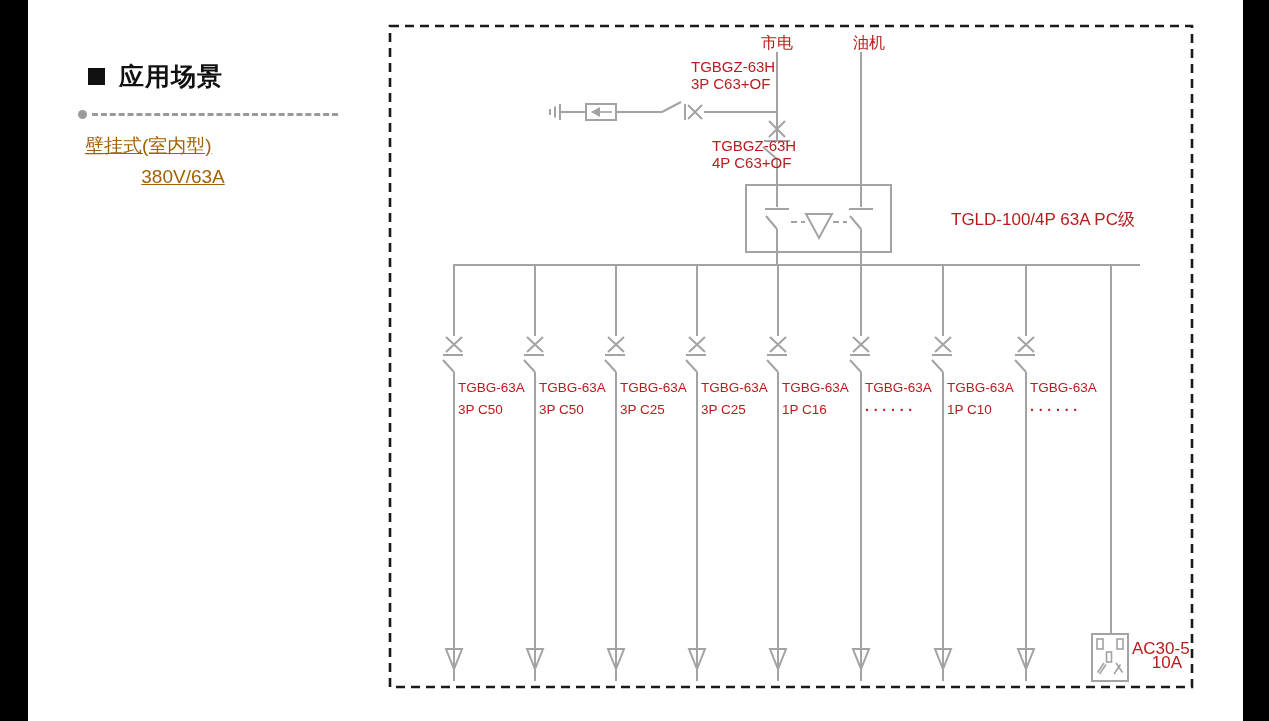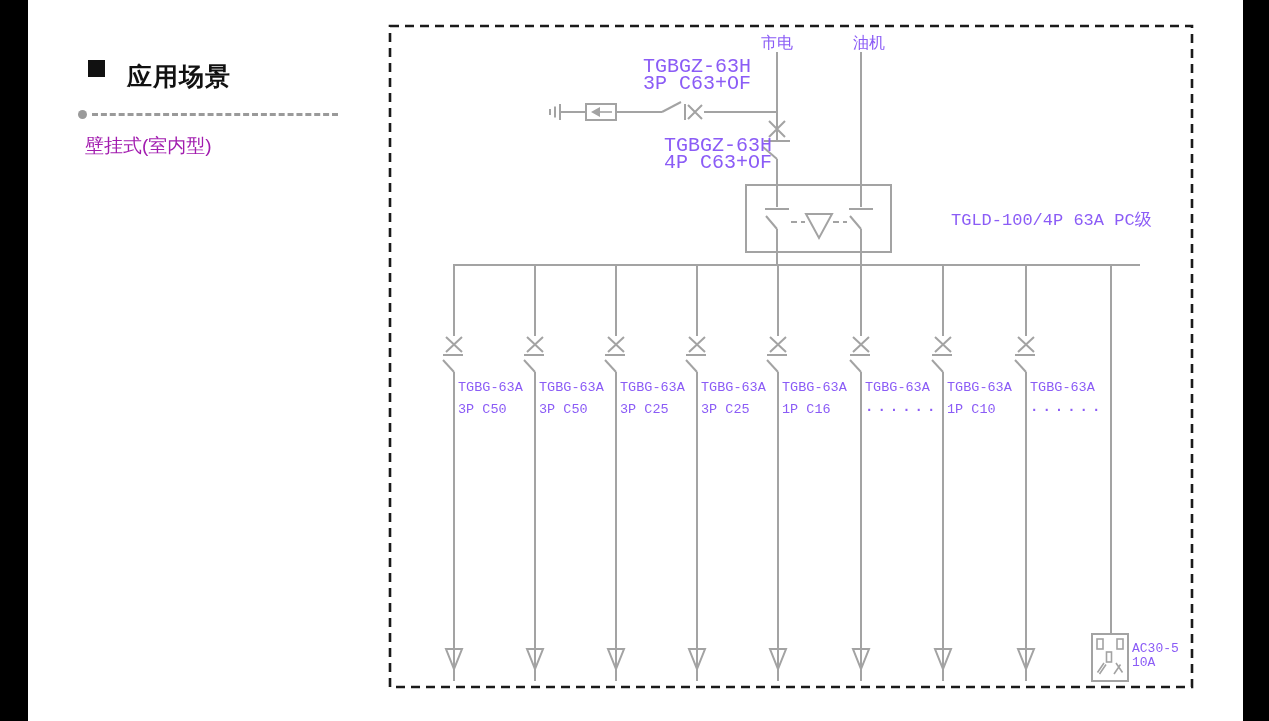--- a/index.html
+++ b/index.html
@@ -7,38 +7,38 @@
     width:1269px;height:721px;position:relative;overflow:hidden;
     background:#ffffff;
     font-family:"Liberation Sans","DejaVu Sans",sans-serif;
   }
   .letterbox{position:absolute;top:0;height:721px;background:#000;}
   #lb-left{left:0;width:28px;}
   #lb-right{left:1243px;width:26px;}
 
   
   .sidebar{position:absolute;left:28px;top:0;width:350px;height:721px;}
-  .sb-heading{position:absolute;left:60px;top:60px;display:flex;align-items:flex-start;gap:22px;}
+  .sb-heading{position:absolute;left:60px;top:60px;display:flex;align-items:center;gap:14px;}
   .sb-square{width:17px;height:17px;background:#111;}
   .sb-title{font-size:25px;font-weight:bold;color:#111;letter-spacing:1px;}
   .sb-divider{position:absolute;left:50px;top:109px;width:260px;height:10px;}
   .sb-dot{position:absolute;left:0;top:1px;width:9px;height:9px;border-radius:50%;background:#9a9a9a;}
   .sb-dash{position:absolute;left:14px;top:4px;width:246px;border-top:3px dashed #9a9a9a;}
   .sb-lines{position:absolute;left:30px;top:130px;width:250px;text-align:center;}
-  .sb-line{font-size:19px;color:#a21caf;line-height:31px;}
+  .sb-line{font-size:19px;color:#a16207;line-height:31px;text-decoration:underline;}
   .sb-line:first-child{text-align:left;padding-left:27px;}
 
   
-  .dlabel{position:absolute;color:#8b5cf6;white-space:nowrap;font-family:Liberation Mono, monospace;}
+  .dlabel{position:absolute;color:#b91c1c;white-space:nowrap;}
   .src{font-size:16px;width:60px;text-align:center;top:33px;}
-  .two-line{font-size:20px;line-height:17px;}
+  .two-line{font-size:15px;line-height:17px;margin-left:48px;}
   .ats-label{font-size:17px;margin-left:44px;}
   .branch-label{font-size:13.5px;line-height:22px;}
   .dots{font-weight:bold;letter-spacing:4px;font-size:14px;}
-  .socket-label{font-size:13px;line-height:14px;text-align:left;width:50px;}
+  .socket-label{font-size:17px;line-height:14px;text-align:right;width:50px;}
 
   svg{position:absolute;left:0;top:0;}
   .stroke{stroke:#a3a3a3;stroke-width:2;fill:none;}
   .thin{stroke:#a3a3a3;stroke-width:1.6;fill:none;}
 </style>
 </head>
 <body>
 
 <div class="letterbox" id="lb-left"></div>
 <div class="letterbox" id="lb-right"></div>
@@ -47,20 +47,21 @@
   <div class="sb-heading">
     <div class="sb-square"></div>
     <div class="sb-title">应用场景</div>
   </div>
   <div class="sb-divider">
     <div class="sb-dot"></div>
     <div class="sb-dash"></div>
   </div>
   <div class="sb-lines">
     <div class="sb-line">壁挂式(室内型)</div>
+    <div class="sb-line">380V/63A</div>
   </div>
 </div>
 
 <svg width="1269" height="721" viewBox="0 0 1269 721">
   <defs>
 
     <g id="branch-sym">
       <path class="stroke" d="M0,266 V336"></path>
       <path class="stroke" d="M-8,337 L8,352 M8,337 L-8,352"></path>
       <path class="stroke" d="M-11,355 H9"></path>

